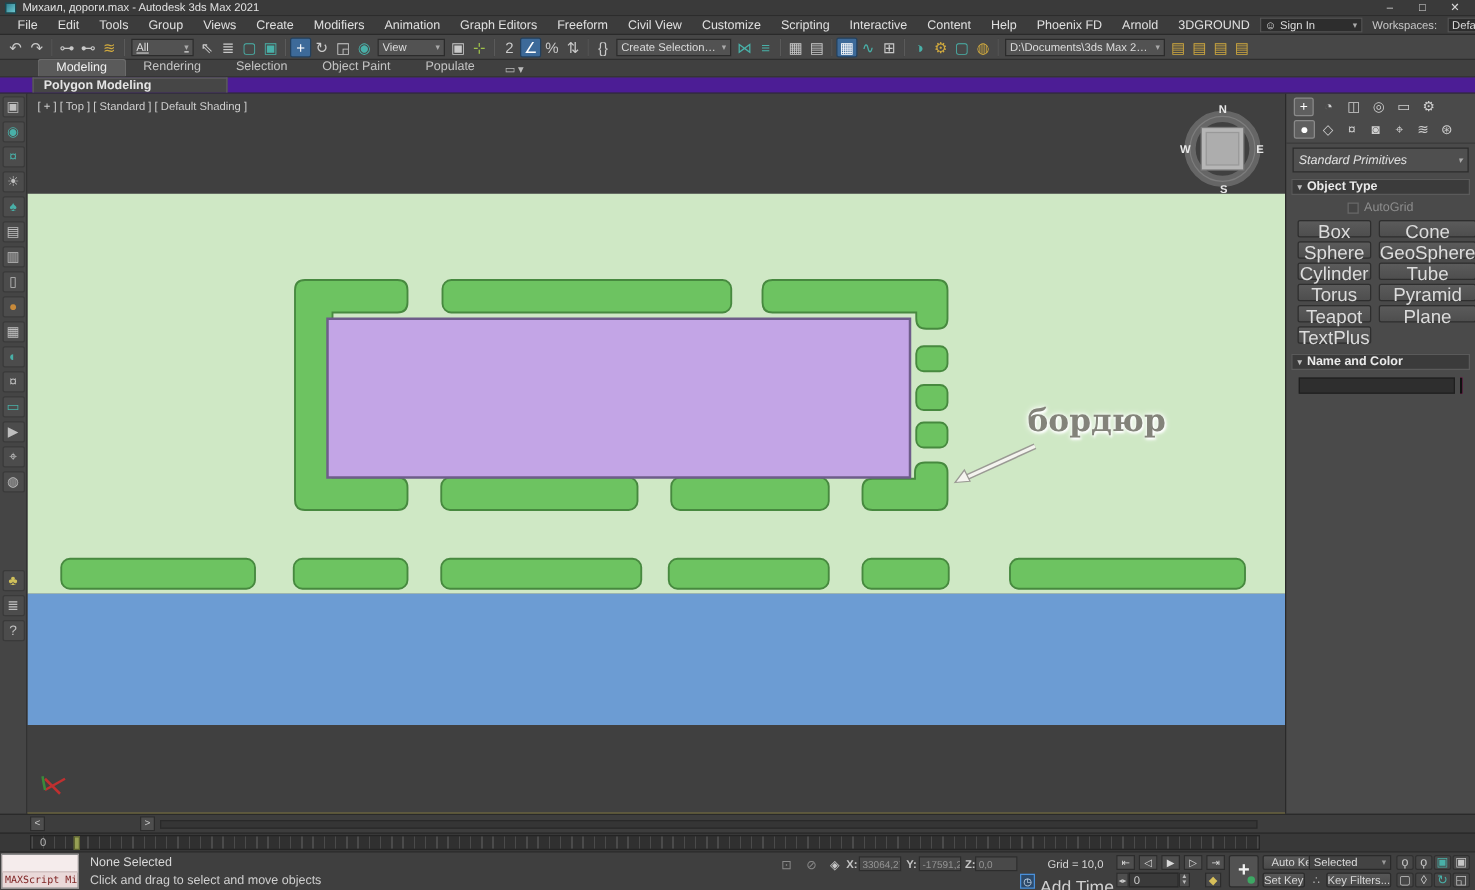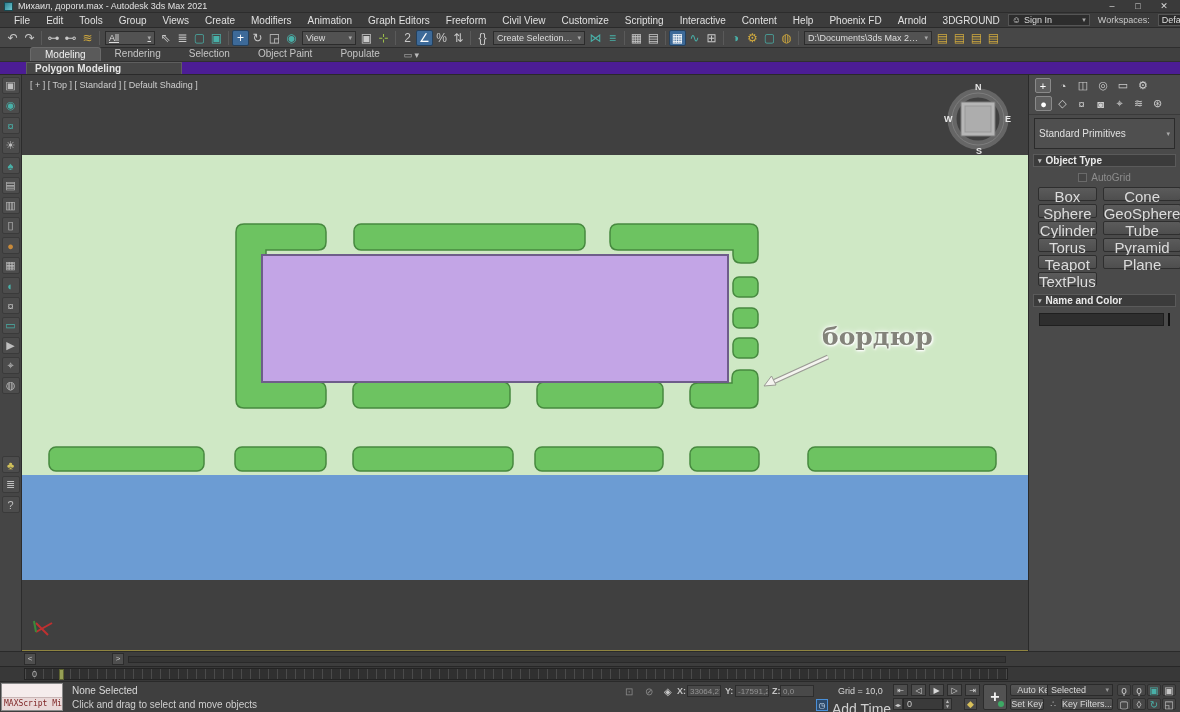--- a/index.html
+++ b/index.html
@@ -53,21 +53,21 @@
   .vc-letter{position:absolute;font-size:9px;font-weight:bold;color:#e8e8e8;}
   .vc-n{left:33px;top:-1px;} .vc-s{left:34px;bottom:-1px;} .vc-w{left:2px;top:31px;} .vc-e{right:3px;top:31px;}
 
   
   .cpanel{width:152px;background:#4a4a4a;border-left:1px solid #2a2a2a;display:flex;flex-direction:column;}
   .cp-row1{display:flex;gap:4px;padding:3px 6px 1px;}
   .cp-row1 .cpicon{width:16px;height:15px;}
   .cp-row2{display:flex;gap:2px;padding:2px 6px 3px;border-bottom:1px solid #3a3a3a;}
   .cpicon{width:17px;height:15px;display:flex;align-items:center;justify-content:center;font-size:11px;color:#cfcfcf;border-radius:2px;}
   .cpicon.active{background:#5f5f5f;border:1px solid #8a8a8a;color:#fff;}
-  .cpdrop{height:31px;margin:3px 5px;background:#4f4f4f;border:1px solid #2b2b2b;display:flex;align-items:center;padding:0 4px;font-size:10px;color:#e0e0e0;}
+  .cpdrop{height:20px;margin:3px 5px;background:#4f4f4f;border:1px solid #2b2b2b;display:flex;align-items:center;padding:0 4px;font-size:10px;color:#e0e0e0;font-style:italic;}
   .cpdrop .car{margin-left:auto;font-size:7px;color:#aaa;}
   .rollout{height:13px;margin:2px 4px 0;background:#3b3b3b;border:1px solid #5a5a5a;display:flex;align-items:center;padding:0 4px;font-size:10px;font-weight:bold;color:#eaeaea;}
   .rollout .tri{font-size:7px;margin-right:4px;color:#bbb;}
   .autogrid{display:flex;align-items:center;justify-content:center;gap:4px;height:14px;margin:3px 0 1px;color:#8d8d8d;font-size:10px;}
   .autogrid .cb{width:9px;height:9px;border:1px solid #6a6a6a;background:#454545;}
   .objgrid{display:grid;grid-template-columns:1fr 1fr;gap:3px 6px;padding:2px 9px 6px;}
   .objbtn{height:14px;background:linear-gradient(#5b5b5b,#4e4e4e);border:1px solid #2e2e2e;border-radius:2px;color:#dcdcdc;font-size:15px;font-family:"Liberation Sans",sans-serif;}
   .objgrid .objbtn:last-child{grid-column:1;}
   .namecolor{display:flex;align-items:center;gap:4px;padding:6px 10px;}
   .namefield{flex:1;height:13px;background:#2e2e2e;border:1px solid #1f1f1f;color:#ddd;font-size:9px;padding:0 3px;}

